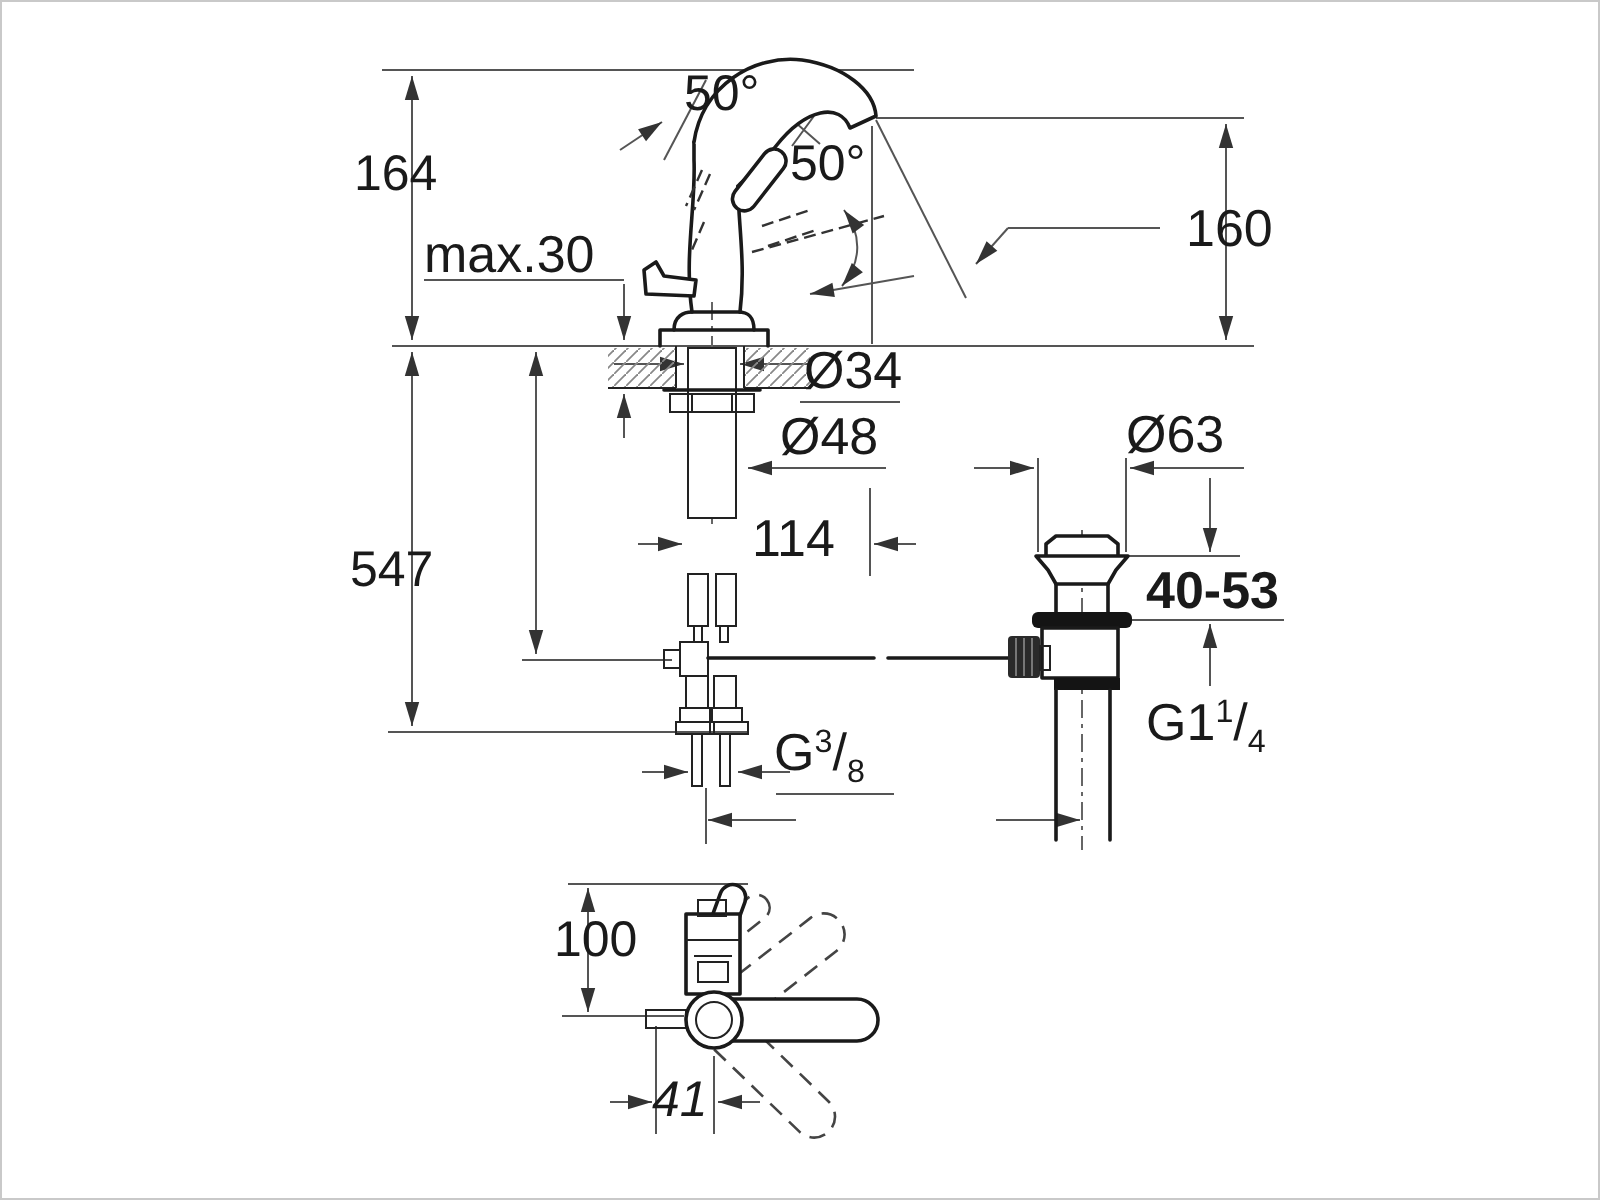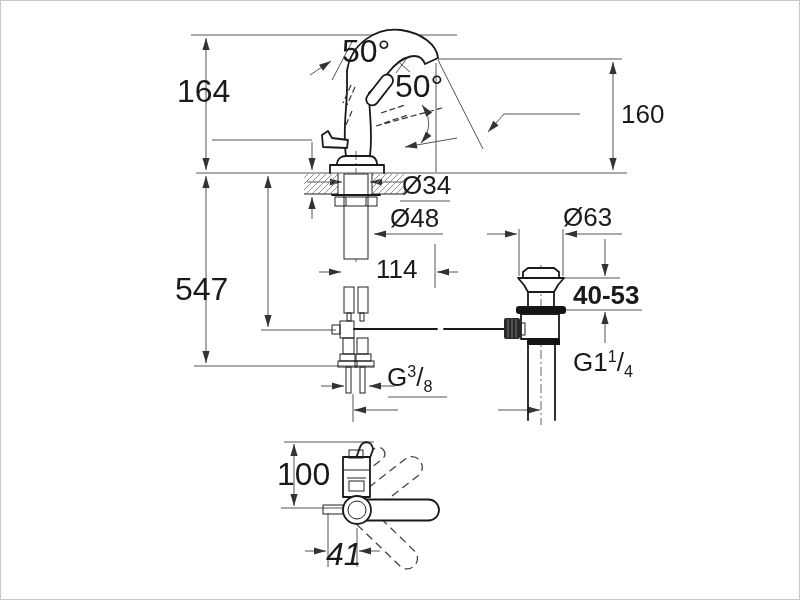--- a/index.html
+++ b/index.html
@@ -6,21 +6,21 @@
   .canvas{
     position:relative;width:800px;height:600px;background:#ffffff;
     border:1px solid #c9c9c9;box-sizing:border-box;overflow:hidden;
     font-family:"Liberation Sans","DejaVu Sans",sans-serif;
   }
   .canvas svg{position:absolute;left:0;top:0;}
   .lbl{
     position:absolute;color:#1a1a1a;line-height:1;white-space:nowrap;
     letter-spacing:0;
   }
-  .fs27{font-size:32px;text-align:center;} .fs26{font-size:26px;} .fs25{font-size:25px;}
+  .fs27{font-size:25px;text-align:center;} .fs26{font-size:26px;} .fs25{font-size:25px;}
   .lbl sup{font-size:62%;vertical-align:9px;}
   .lbl sub{font-size:62%;vertical-align:-6px;}
   
   .dim{stroke:#555;stroke-width:1;fill:none;}
   .obj{stroke:#1a1a1a;stroke-width:1.8;fill:none;stroke-linejoin:round;stroke-linecap:round;}
   .objthin{stroke:#222;stroke-width:1;fill:none;}
   .objfillw{fill:#ffffff;}
   .dash{stroke:#444;stroke-width:1.3;fill:none;stroke-dasharray:8 5;}
   .cline{stroke:#666;stroke-width:1;fill:none;stroke-dasharray:9 3 2 3;}
   .idash{stroke:#333;stroke-width:1.2;fill:none;stroke-dasharray:6 3;}
@@ -177,23 +177,24 @@
     <rect class="objthin" x="348" y="480" width="15" height="10"></rect>
     <rect class="objthin" x="348" y="449" width="14" height="8" fill="#fff"></rect>
     <rect class="objthin" x="322" y="504" width="20" height="9" fill="#fff"></rect>
     <rect class="obj objfillw" x="352" y="498.5" width="86" height="21" rx="10.5"></rect>
     <circle class="obj objfillw" cx="356" cy="509" r="14"></circle>
     <circle class="objthin" cx="356" cy="509" r="9"></circle>
   </g>
 </svg>
 
 <span class="lbl fs27" style="left:176px;top:74px;">164</span>
+<span class="lbl fs26" style="left:211px;top:113px;">max.30</span>
 <span class="lbl fs27" style="left:341px;top:34px;">50°</span>
 <span class="lbl fs27" style="left:394px;top:69px;">50°</span>
-<span class="lbl fs26" style="left:592px;top:100px;margin-left:28px;">160</span>
+<span class="lbl fs26" style="left:592px;top:100px;">160</span>
 <span class="lbl fs26" style="left:401px;top:171px;text-align:center;">Ø34</span>
 <span class="lbl fs26" style="left:389px;top:204px;">Ø48</span>
 <span class="lbl fs27" style="left:174px;top:272px;">547</span>
 <span class="lbl fs26" style="left:375px;top:255px;">114</span>
 <span class="lbl fs26" style="left:562px;top:203px;">Ø63</span>
 <span class="lbl fs26" style="left:572px;top:281px;font-weight:bold;">40-53</span>
 <span class="lbl fs26" style="left:386px;top:362px;"><span>G</span><sup>3</sup><span>/</span><sub>8</sub></span>
 <span class="lbl fs26" style="left:572px;top:347px;"><span>G1</span><sup>1</sup><span>/</span><sub>4</sub></span>
 <span class="lbl fs27" style="left:276px;top:457px;">100</span>
 <span class="lbl fs27" style="left:325px;top:537px;font-style:italic;">41</span>

